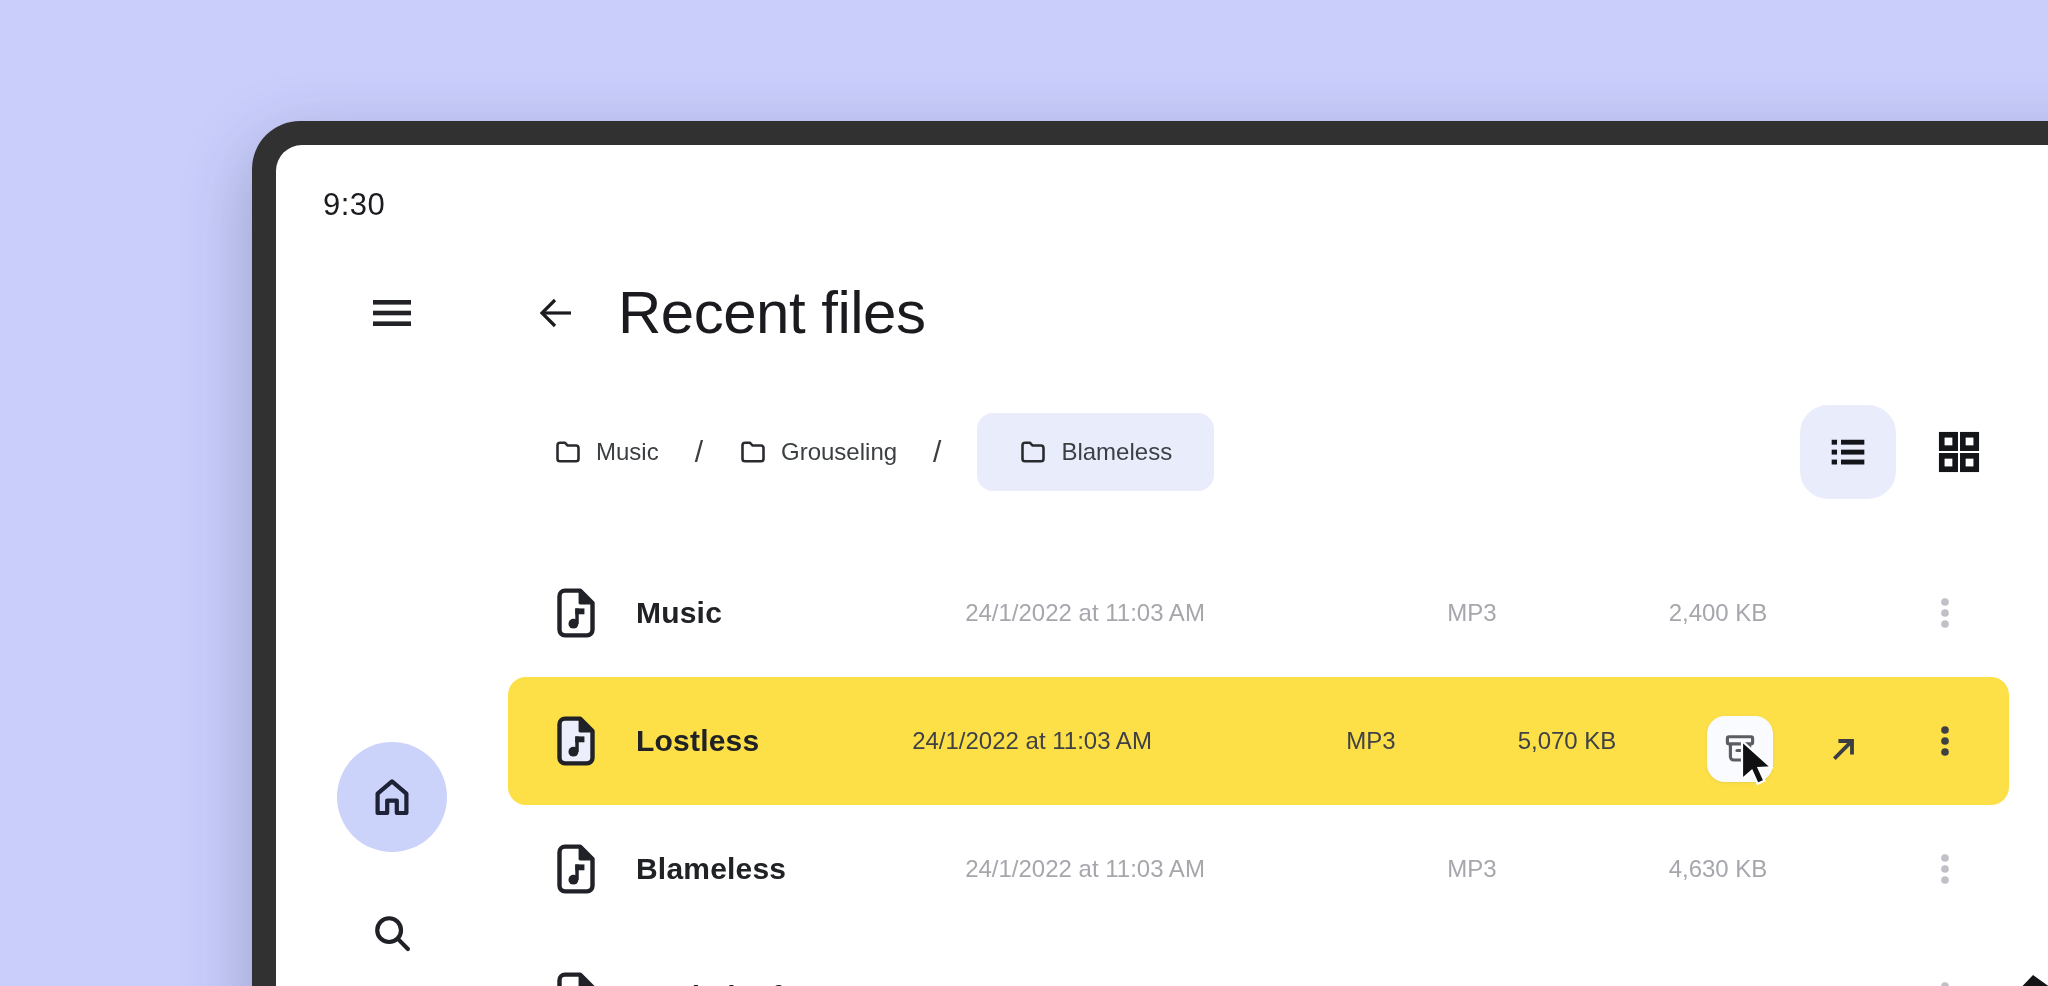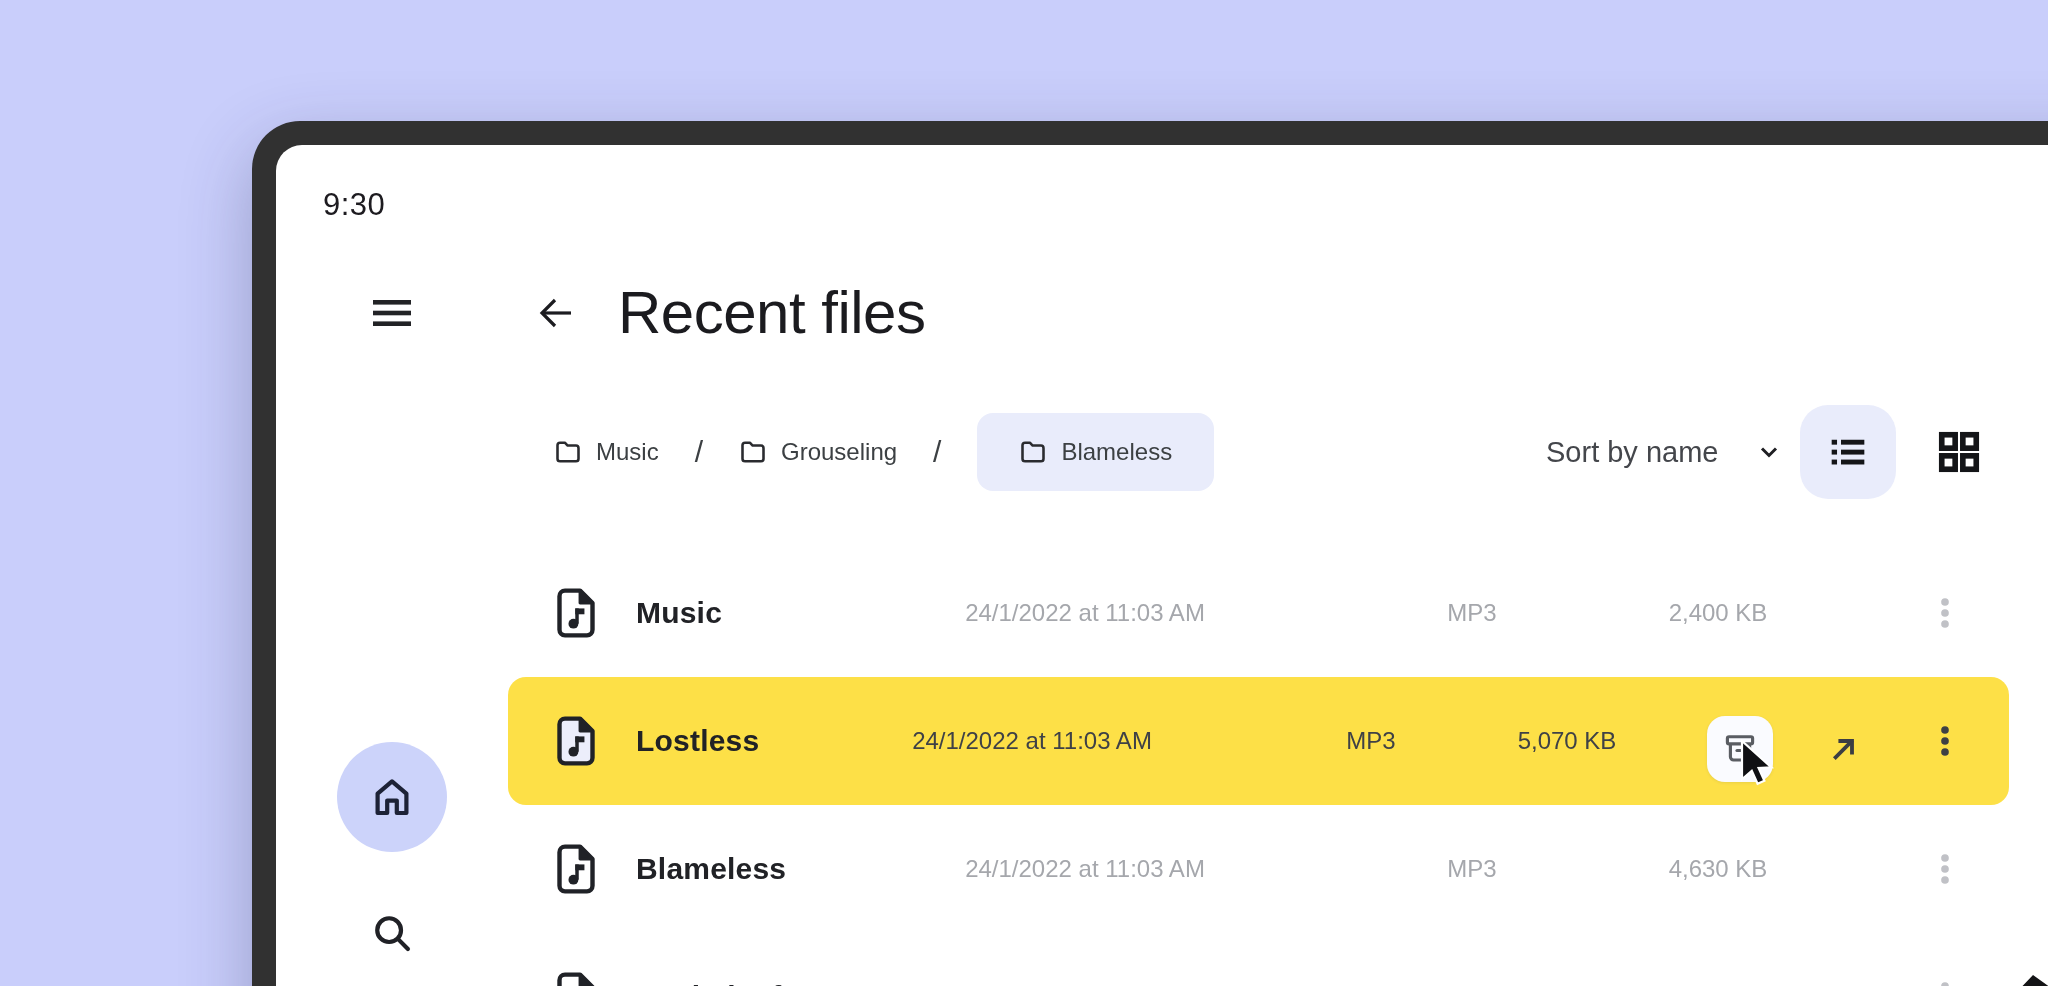--- a/index.html
+++ b/index.html
@@ -116,28 +116,20 @@
       <span class="crumb active">
         <span>
           <svg width="28" height="28" viewBox="0 0 24 24" fill="none" stroke="#2a2b2f" stroke-width="2.2" stroke-linejoin="round">
             <path d="M3 6.2 C3 5 4 4 5.2 4 h4.1 l2.4 2.5 h7.1 C20 6.5 21 7.5 21 8.7 v9.1 c0 1.2-1 2.2-2.2 2.2 H5.2 C4 20 3 19 3 17.8 Z"></path>
           </svg>
         </span>
         <span>Blameless</span>
       </span>
     </nav>
 
-    <div class="abs sort-control">
-      <span class="sort-label">Sort by name</span>
-      <span>
-        <svg width="30" height="30" viewBox="0 0 30 30" fill="none" stroke="#1f1f23" stroke-width="3">
-          <path d="M8 11.5 L15 18.5 L22 11.5"></path>
-        </svg>
-      </span>
-    </div>
 
     <div class="abs list-toggle flexc">
       <span>
         <svg width="42" height="42" viewBox="0 0 36 36" fill="#141518">
           <rect x="4" y="7.5" width="4.6" height="4.2"></rect>
           <rect x="12" y="7.5" width="20" height="4.2"></rect>
           <rect x="4" y="16" width="4.6" height="4.2"></rect>
           <rect x="12" y="16" width="20" height="4.2"></rect>
           <rect x="4" y="24.5" width="4.6" height="4.2"></rect>
           <rect x="12" y="24.5" width="20" height="4.2"></rect>

